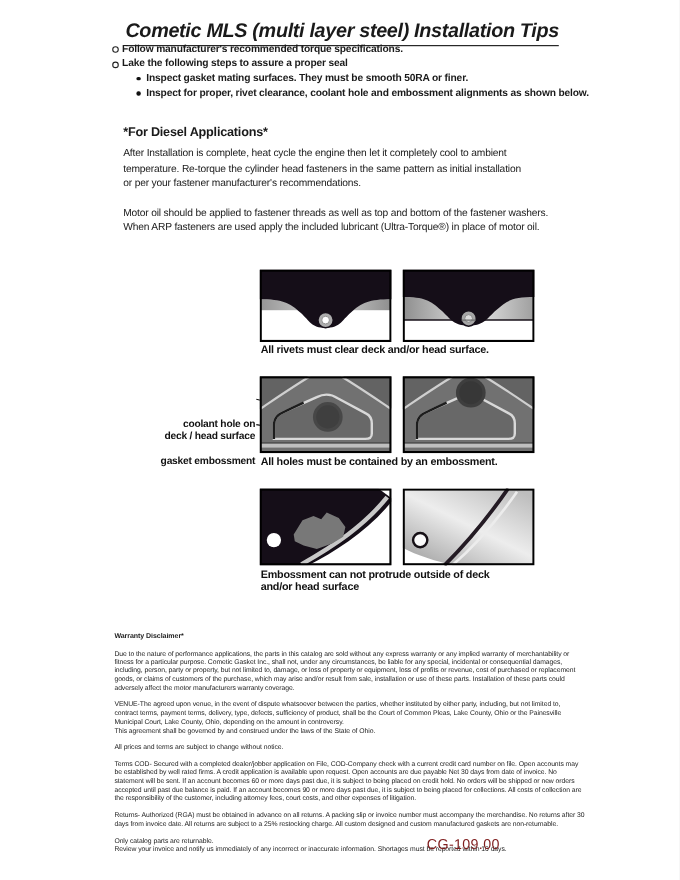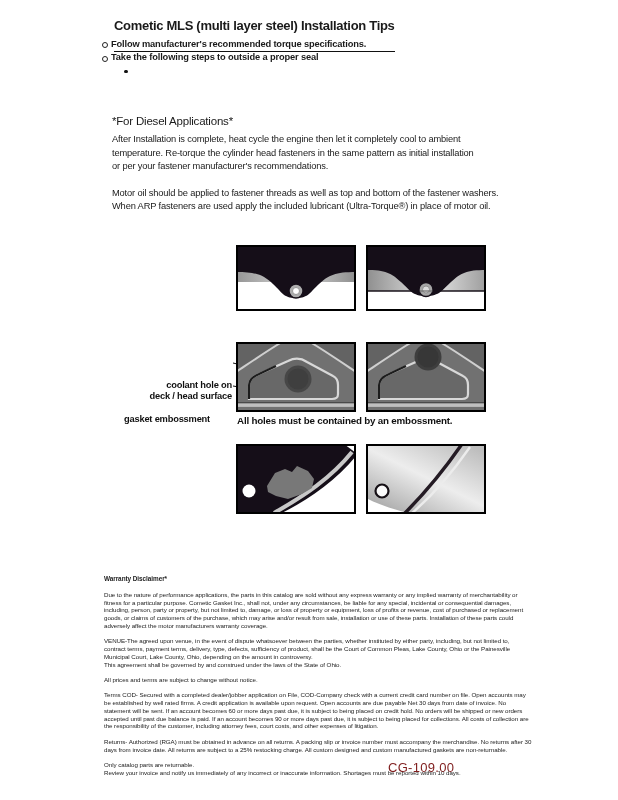--- a/index.html
+++ b/index.html
@@ -4,37 +4,37 @@
 <style>
   html,body{margin:0;padding:0;background:#e8e8e8;}
   .page{
     position:relative;width:618px;height:800px;background:#ffffff;
     font-family:"Liberation Sans",sans-serif;color:#1a1a1a;overflow:hidden;
     margin:0 auto;
   }
   
   .doc-title{
     position:absolute;left:114px;top:18px;
-    font-size:13px;font-weight:bold;letter-spacing:-0.3px;
-    border-bottom:1.8px solid #111;padding-bottom:18px;white-space:nowrap;
+    font-size:18px;font-weight:bold;letter-spacing:-0.3px;
+    border-bottom:1.8px solid #111;padding-bottom:2px;white-space:nowrap;font-style:italic;
   }
   
   .tips{position:absolute;left:102px;top:38px;width:440px;font-size:9.3px;letter-spacing:-0.15px;line-height:13.4px;font-weight:bold;}
   .bullet{position:relative;padding-left:9px;}
   .bullet .mark{
     position:absolute;left:0;top:4.2px;width:4px;height:4px;border:1px solid #222;
     border-radius:50%;background:#fff;
   }
   .subbullet{position:relative;margin-left:22px;padding-left:9px;}
   .subbullet .mark{
     position:absolute;left:0;top:4.8px;width:3.6px;height:3.6px;background:#111;border-radius:50%;
   }
   
   .diesel{position:absolute;left:112px;top:115px;width:435px;font-size:9.3px;letter-spacing:-0.15px;line-height:13.4px;}
-  .diesel h2{font-size:11.5px;font-weight:normal;margin:0 0 5px 0;letter-spacing:-0.2px;}
+  .diesel h2{font-size:11.5px;font-weight:bold;margin:0 0 5px 0;letter-spacing:-0.2px;}
   .diesel p{margin:0 0 13px 0;white-space:pre-line;}
   
   .dg-header{
     position:absolute;width:120px;text-align:center;
     font-size:14px;font-weight:normal;letter-spacing:0.3px;color:#111;margin-top:32px;
   }
   .dg-panel{position:absolute;width:120px;}
   .dg-panel svg{display:block;}
   .dg-caption{
     position:absolute;left:237px;font-size:9.8px;font-weight:bold;letter-spacing:-0.2px;
@@ -65,24 +65,29 @@
 
   <div class="doc-title">Cometic MLS (multi layer steel) Installation Tips</div>
 
   <div class="tips">
     <div class="bullet">
       <span class="mark"></span>
       <span>Follow manufacturer's recommended torque specifications.</span>
     </div>
     <div class="bullet">
       <span class="mark"></span>
-      <span>Take the following steps to outside a proper seal</span>
+      <span>Lake the following steps to assure a proper seal</span>
     </div>
     <div class="subbullet">
       <span class="mark"></span>
+      <span>Inspect gasket mating surfaces.  They must be smooth 50RA or finer.</span>
+    </div>
+    <div class="subbullet">
+      <span class="mark"></span>
+      <span>Inspect for proper, rivet clearance, coolant hole and embossment alignments as shown below.</span>
     </div>
   </div>
 
   <div class="diesel">
     <h2>*For Diesel Applications*</h2>
     <p>After Installation is complete, heat cycle the engine then let it completely cool to ambient
 temperature. Re-torque the cylinder head fasteners in the same pattern as initial installation
 or per your fastener manufacturer's recommendations.</p>
     <p>Motor oil should be applied to fastener threads as well as top and bottom of the fastener washers.
 When ARP fasteners are used apply the included lubricant (Ultra-Torque®) in place of motor oil.</p>
@@ -120,27 +125,28 @@
       <rect x="0" y="0" width="120" height="66" fill="#ffffff"></rect>
       <rect x="1" y="25" width="118" height="21" fill="url(#g1b)"></rect>
       <line x1="1" y1="46" x2="119" y2="46" stroke="#1a131b" stroke-width="1.4"></line>
       <path d="M0,0 H120 V25 C100,25 95,28 85,37 C76,45 74,51 60,51 C46,51 44,45 35,37 C25,28 20,25 0,25 Z" fill="#150e18"></path>
       <circle cx="60" cy="44.5" r="7" fill="#a6a6a6" stroke="#150e18" stroke-width="1.4"></circle>
       <circle cx="60" cy="44.5" r="3.5" fill="#dcdcdc" stroke="#8a8a8a" stroke-width="0.9"></circle>
       <line x1="53.5" y1="46" x2="66.5" y2="46" stroke="#6e6e6e" stroke-width="1.2"></line>
       <rect x="1" y="1" width="118" height="64" fill="none" stroke="#000000" stroke-width="2"></rect>
     </svg>
   </div>
+  <div class="dg-caption" style="top:313px;">All rivets must clear deck and/or head surface.</div>
 
   <div class="dg-header" style="left:236px;top:327px;">RIGHT</div>
   <div class="dg-header" style="left:366px;top:327px;">WRONG</div>
 
   <div class="dg-label" style="left:102px;top:343px;">coolant hole on
 deck / head surface</div>
-  <div class="dg-label" style="left:102px;top:377px;text-align:center;">gasket embossment</div>
+  <div class="dg-label" style="left:102px;top:377px;">gasket embossment</div>
   <svg class="leader-svg" width="280" height="70" viewBox="0 0 280 70">
     <line x1="133" y1="23" x2="197" y2="38" stroke="#111111" stroke-width="1"></line>
     <line x1="133" y1="46" x2="163" y2="51" stroke="#111111" stroke-width="1"></line>
   </svg>
 
   <div class="dg-panel" style="left:236px;top:342px;">
     <svg width="120" height="70" viewBox="0 0 120 70">
       <rect x="0" y="0" width="120" height="70" fill="#717171"></rect>
       <path d="M0,0 H46 C31,9 15,20 0,30 Z" fill="#636363"></path>
       <path d="M120,0 H74 C89,9 105,20 120,30 Z" fill="#636363"></path>
@@ -198,20 +204,22 @@
         </linearGradient>
       </defs>
       <rect x="0" y="0" width="120" height="70" fill="#ffffff"></rect>
       <path d="M0,0 H120 V70 H46 C30,66 13,61 0,54 Z" fill="url(#g3b)"></path>
       <path d="M96,0 C78,26 58,50 38,70" stroke="#241b24" stroke-width="3.4" fill="none"></path>
       <path d="M104,3 C86,29 65,53 45,70" stroke="#ececec" stroke-width="2.4" fill="none"></path>
       <circle cx="16" cy="47" r="6.5" fill="#fbfbfb" stroke="#161016" stroke-width="2.2"></circle>
       <rect x="1" y="1" width="118" height="68" fill="none" stroke="#000000" stroke-width="2"></rect>
     </svg>
   </div>
+  <div class="dg-caption" style="top:517px;">Embossment can not protrude outside of deck
+and/or head surface</div>
 
   <div class="legal">
     <h3>Warranty Disclaimer*</h3>
     <p>Due to the nature of performance applications, the parts in this catalog are sold without any express warranty or any implied warranty of merchantability or fitness for a particular purpose.  Cometic Gasket Inc., shall not, under any circumstances, be liable for any special, incidental or consequential damages, including, person, party or property, but not limited to, damage, or loss of property or equipment, loss of profits or revenue, cost of purchased or replacement goods, or claims of customers of the purchase, which may arise and/or result from sale, installation or use of these parts.  Installation of these parts could adversely affect the motor manufacturers warranty coverage.</p>
     <p>VENUE-The agreed upon venue, in the event of dispute whatsoever between the parties, whether instituted by either party, including, but not limited to, contract terms, payment terms, delivery, type, defects, sufficiency of product, shall be the Court of Common Pleas, Lake County, Ohio or the Painesville Municipal Court, Lake County, Ohio, depending on the amount in controversy.
 This agreement shall be governed by and construed under the laws of the State of Ohio.</p>
     <p>All prices and terms are subject to change without notice.</p>
     <p>Terms COD- Secured with a completed dealer/jobber application on File, COD-Company check with a current credit card number on file.  Open accounts may be established by well rated firms.  A credit application is available upon request.  Open accounts are due payable Net 30 days from date of invoice.  No statement will be sent.  If an account becomes 60 or more days past due, it is subject to being placed on credit hold.  No orders will be shipped or new orders accepted until past due balance is paid.  If an account becomes 90 or more days past due, it is subject to being placed for collections.  All costs of collection are the responsibility of the customer, including attorney fees, court costs, and other expenses of litigation.</p>
     <p>Returns- Authorized (RGA) must be obtained in advance on all returns.  A packing slip or invoice number must accompany the merchandise.  No returns after 30 days from invoice date.  All returns are subject to a 25% restocking charge.  All custom designed and custom manufactured gaskets are non-returnable.</p>
     <p>Only catalog parts are returnable.

